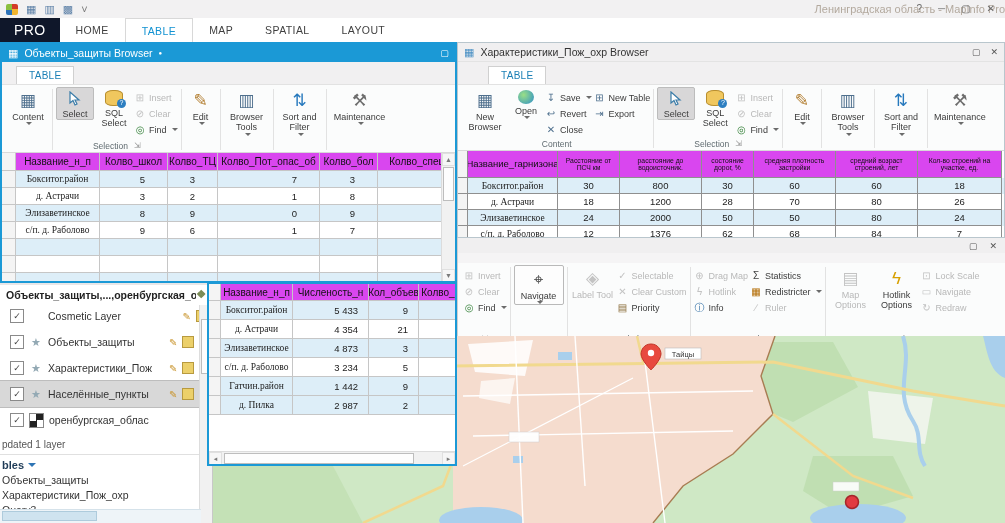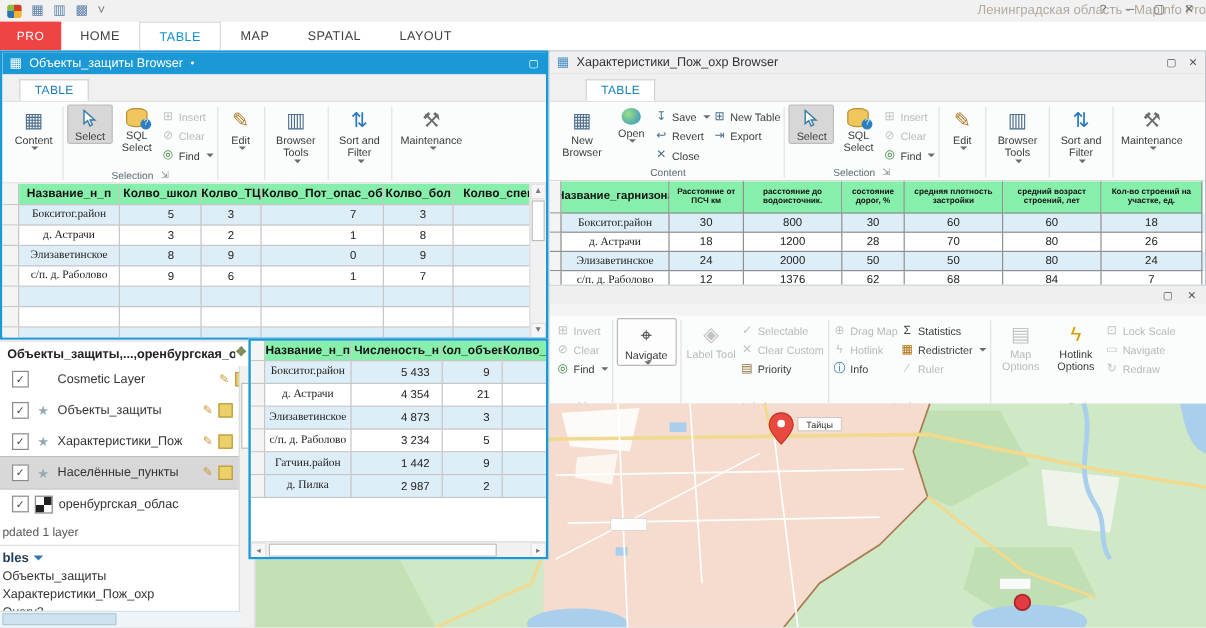--- a/index.html
+++ b/index.html
@@ -10,21 +10,21 @@
   .titlebar{position:absolute;left:0;top:0;width:1005px;height:18px;background:#f2f1f2;display:flex;align-items:center;}
   .qat{display:flex;align-items:center;gap:8px;padding-left:6px;}
   .qicon{font-size:11px;color:#5b7fa6;line-height:1;}
   .logo{width:12px;height:11px;background:conic-gradient(#d33b27 0 25%,#f0b42f 0 50%,#2d72b8 0 75%,#8bbf3f 0);border-radius:2px;}
   .apptitle{position:absolute;left:0;right:0;text-align:right;font-size:11px;color:#b3a99e;}
   .winctl{margin-left:auto;display:flex;gap:16px;padding-right:10px;z-index:2;}
   .winctl span{font-size:10px;color:#6d6d6d;line-height:1;}
 
   
   .tabrow{position:absolute;left:0;top:18px;width:1005px;height:24px;background:#ffffff;display:flex;align-items:stretch;}
-  .protab{background:#ef4444;color:#fff;font-size:10px;display:flex;align-items:center;padding:0 14px;letter-spacing:.4px;}
+  .protab{background:#0f172a;color:#fff;font-size:14px;display:flex;align-items:center;padding:0 14px;letter-spacing:.4px;}
   .mtab{font-size:10.5px;color:#3f3f3f;display:flex;align-items:center;padding:0 16px;letter-spacing:.4px;}
   .mtab.active{color:#1292d2;background:#fff;border:1px solid #d8d8d8;border-bottom:none;}
 
   
   .win{position:absolute;background:#fff;box-sizing:border-box;overflow:hidden;}
   .doc-tabstrip{height:22px;background:#f1f0f1;display:flex;align-items:flex-end;border-bottom:1px solid #e2e2e2;}
   .doctab{background:#fff;border:1px solid #d0d0d0;border-bottom:none;color:#1a7fb5;font-size:10px;padding:3px 12px;margin-left:14px;letter-spacing:.3px;}
 
   
   .ribbon{background:#fbfcfc;border-bottom:1px solid #d9d9d9;display:flex;align-items:stretch;padding:2px 2px 0 2px;box-sizing:border-box;}
@@ -47,21 +47,21 @@
   .db{position:relative;width:16px;height:14px;background:#f0c75e;border:1px solid #b98f2f;border-radius:8px/4px;}
   .db::after{content:"?";position:absolute;right:-4px;bottom:-3px;width:9px;height:9px;background:#2d7fc1;color:#fff;font-size:7px;border-radius:50%;display:flex;align-items:center;justify-content:center;}
   .globe{width:16px;height:14px;border-radius:50%;background:radial-gradient(circle at 35% 35%,#9adf86,#2d8fc9);}
   .greenfind{color:#2e7d32;}
 
   
   .grid-table{position:relative;background:#fff;overflow:hidden;}
   .gt-row{display:grid;grid-template-columns:var(--cols);align-items:stretch;}
   .gt-cell,.gt-gutter,.gt-hcell{border-right:1px solid var(--grid,#c6c6c6);border-bottom:1px solid var(--grid,#c6c6c6);display:flex;align-items:center;overflow:hidden;box-sizing:border-box;}
   .gt-gutter{background:#f4f4f4;}
-  .gt-head .gt-hcell{font-weight:bold;font-size:10px;justify-content:center;background:#86efac;color:#111;}
+  .gt-head .gt-hcell{font-weight:normal;font-size:10px;justify-content:center;background:#d946ef;color:#111;}
   .gt-name{font-family:"Liberation Serif",serif;font-size:9.5px;justify-content:center;color:#222;}
   .gt-num{font-size:9.5px;color:#222;}
   .odd{background:#ddeef8;}
   .t1 .gt-row{height:17px;}
   .t1 .gt-head{height:18px;}
   .t1 .gt-num{justify-content:flex-end;padding-right:22px;}
   .t2{--grid:#8f8f8f;}
   .t2 .gt-row{height:16px;}
   .t2 .gt-head{height:27px;}
   .t2 .gt-hcell{font-size:6.8px;line-height:1.1;text-align:center;}

